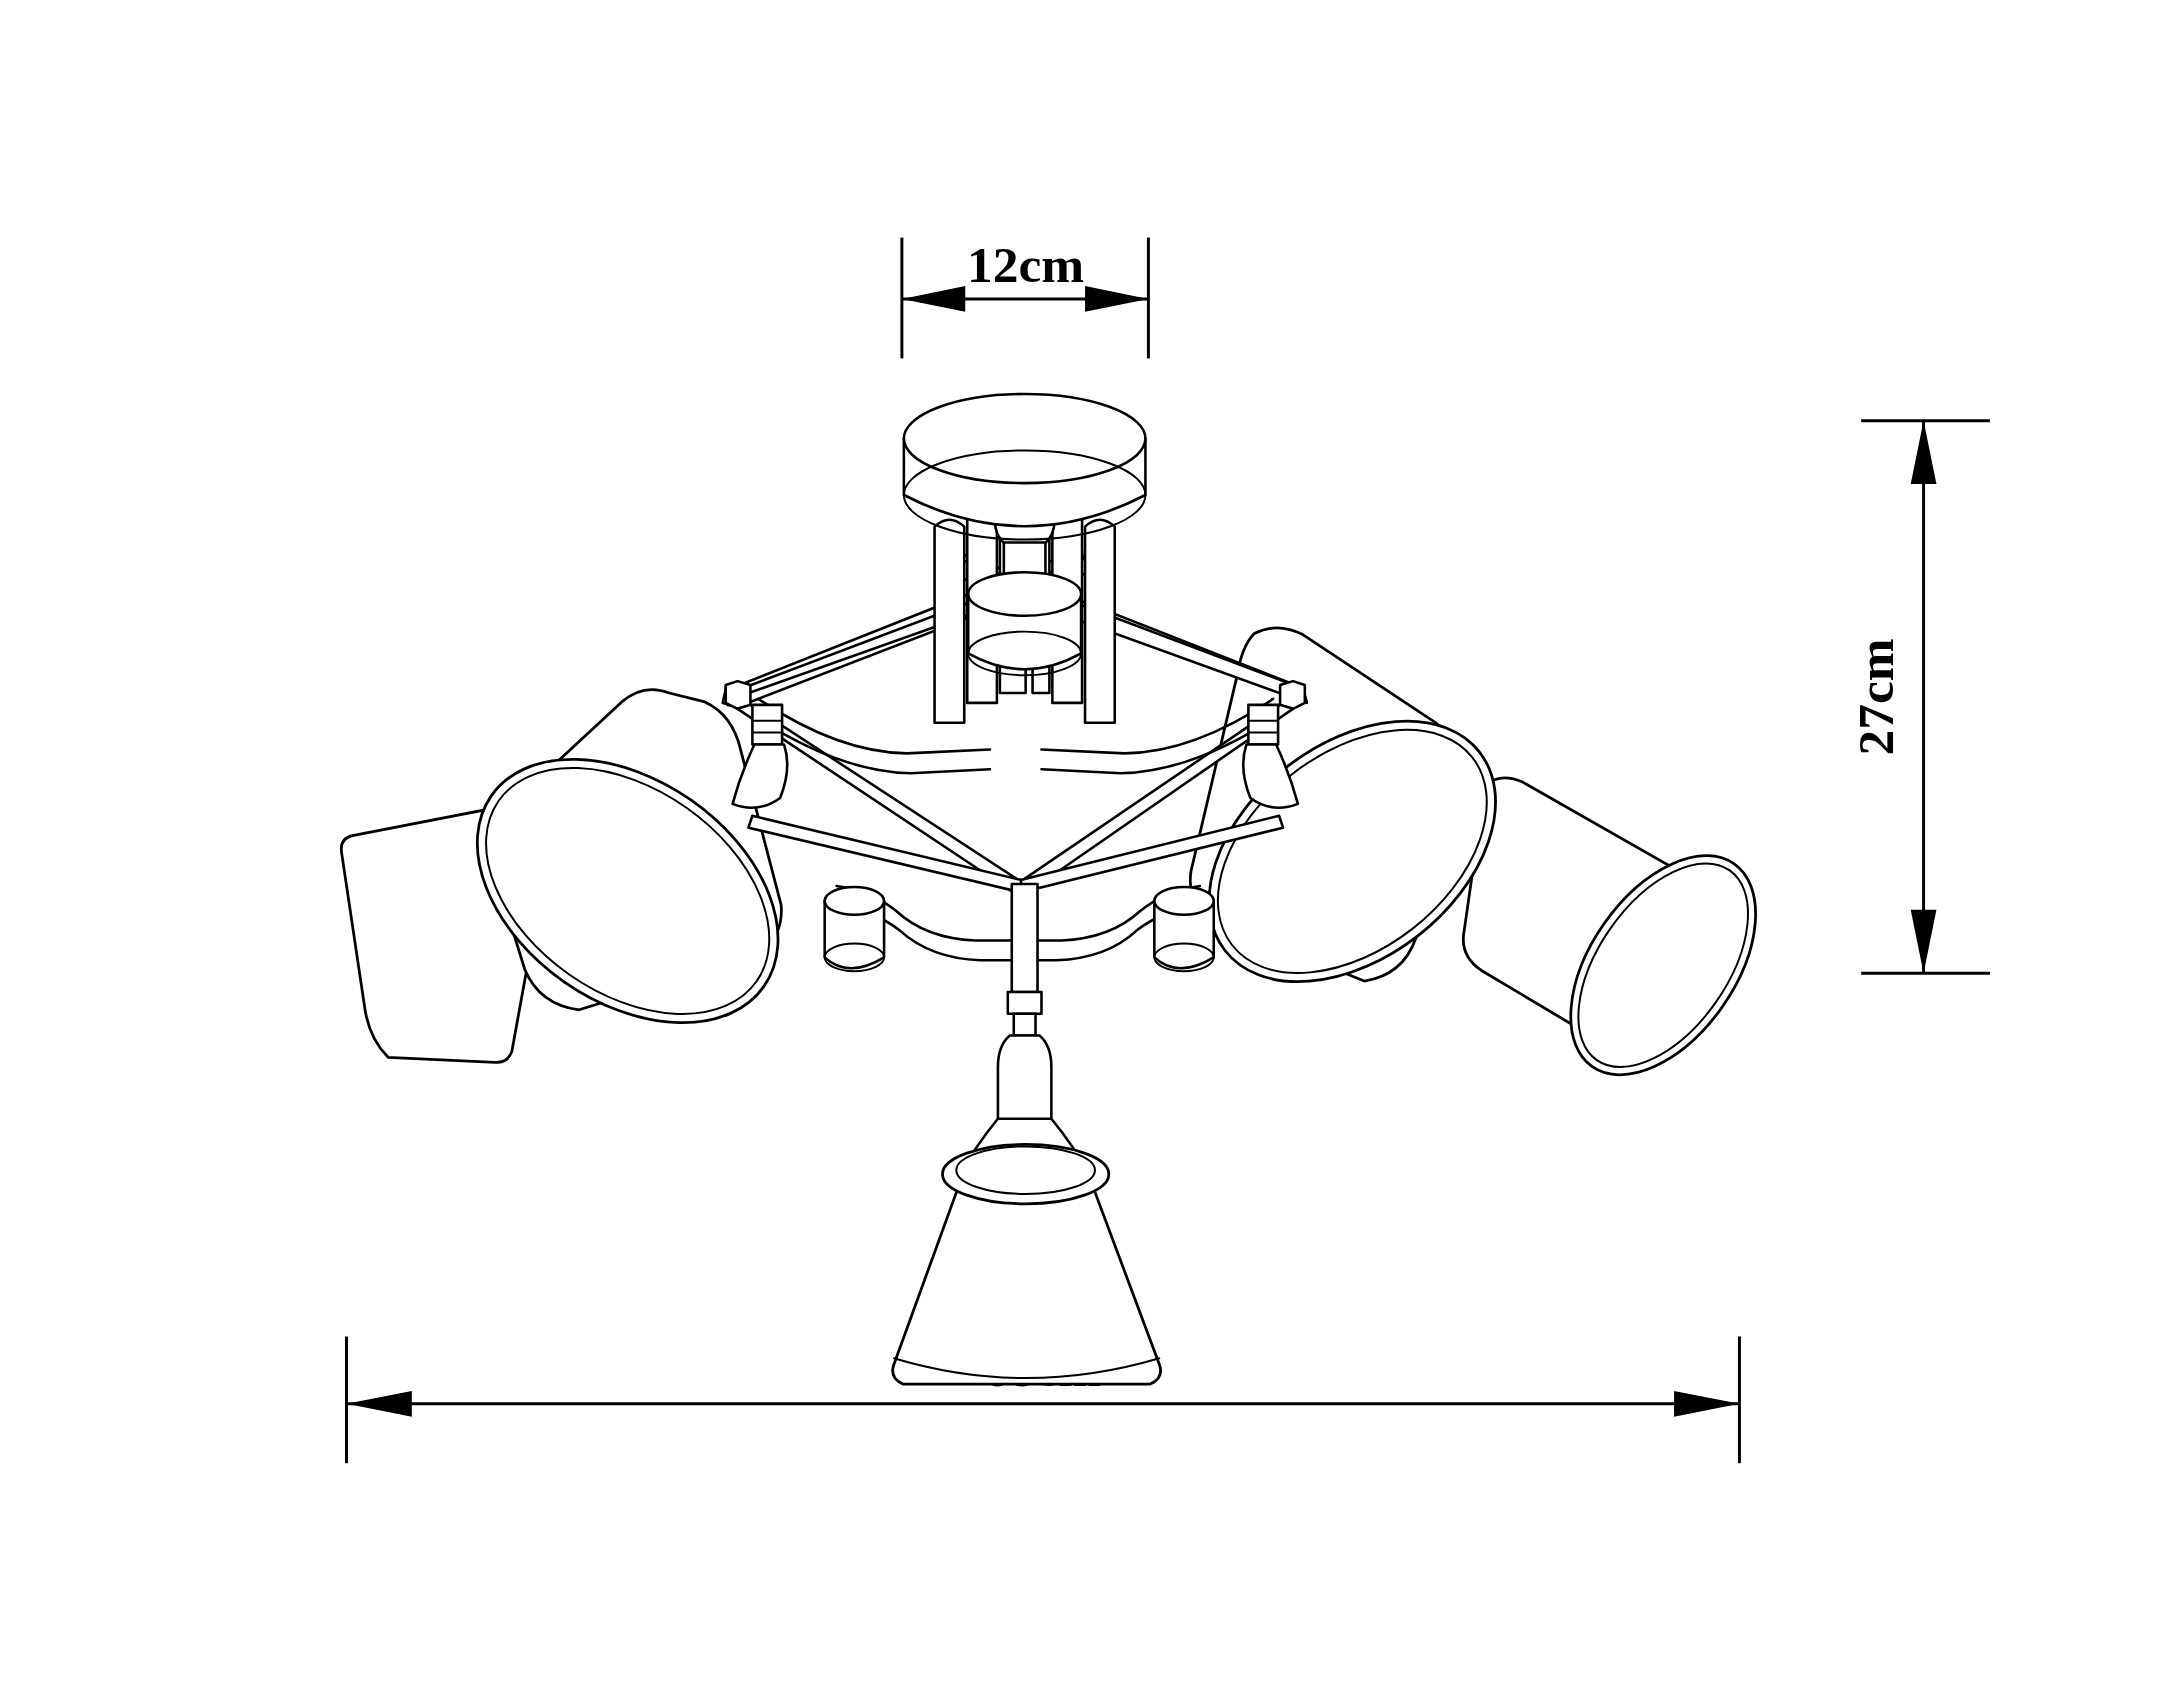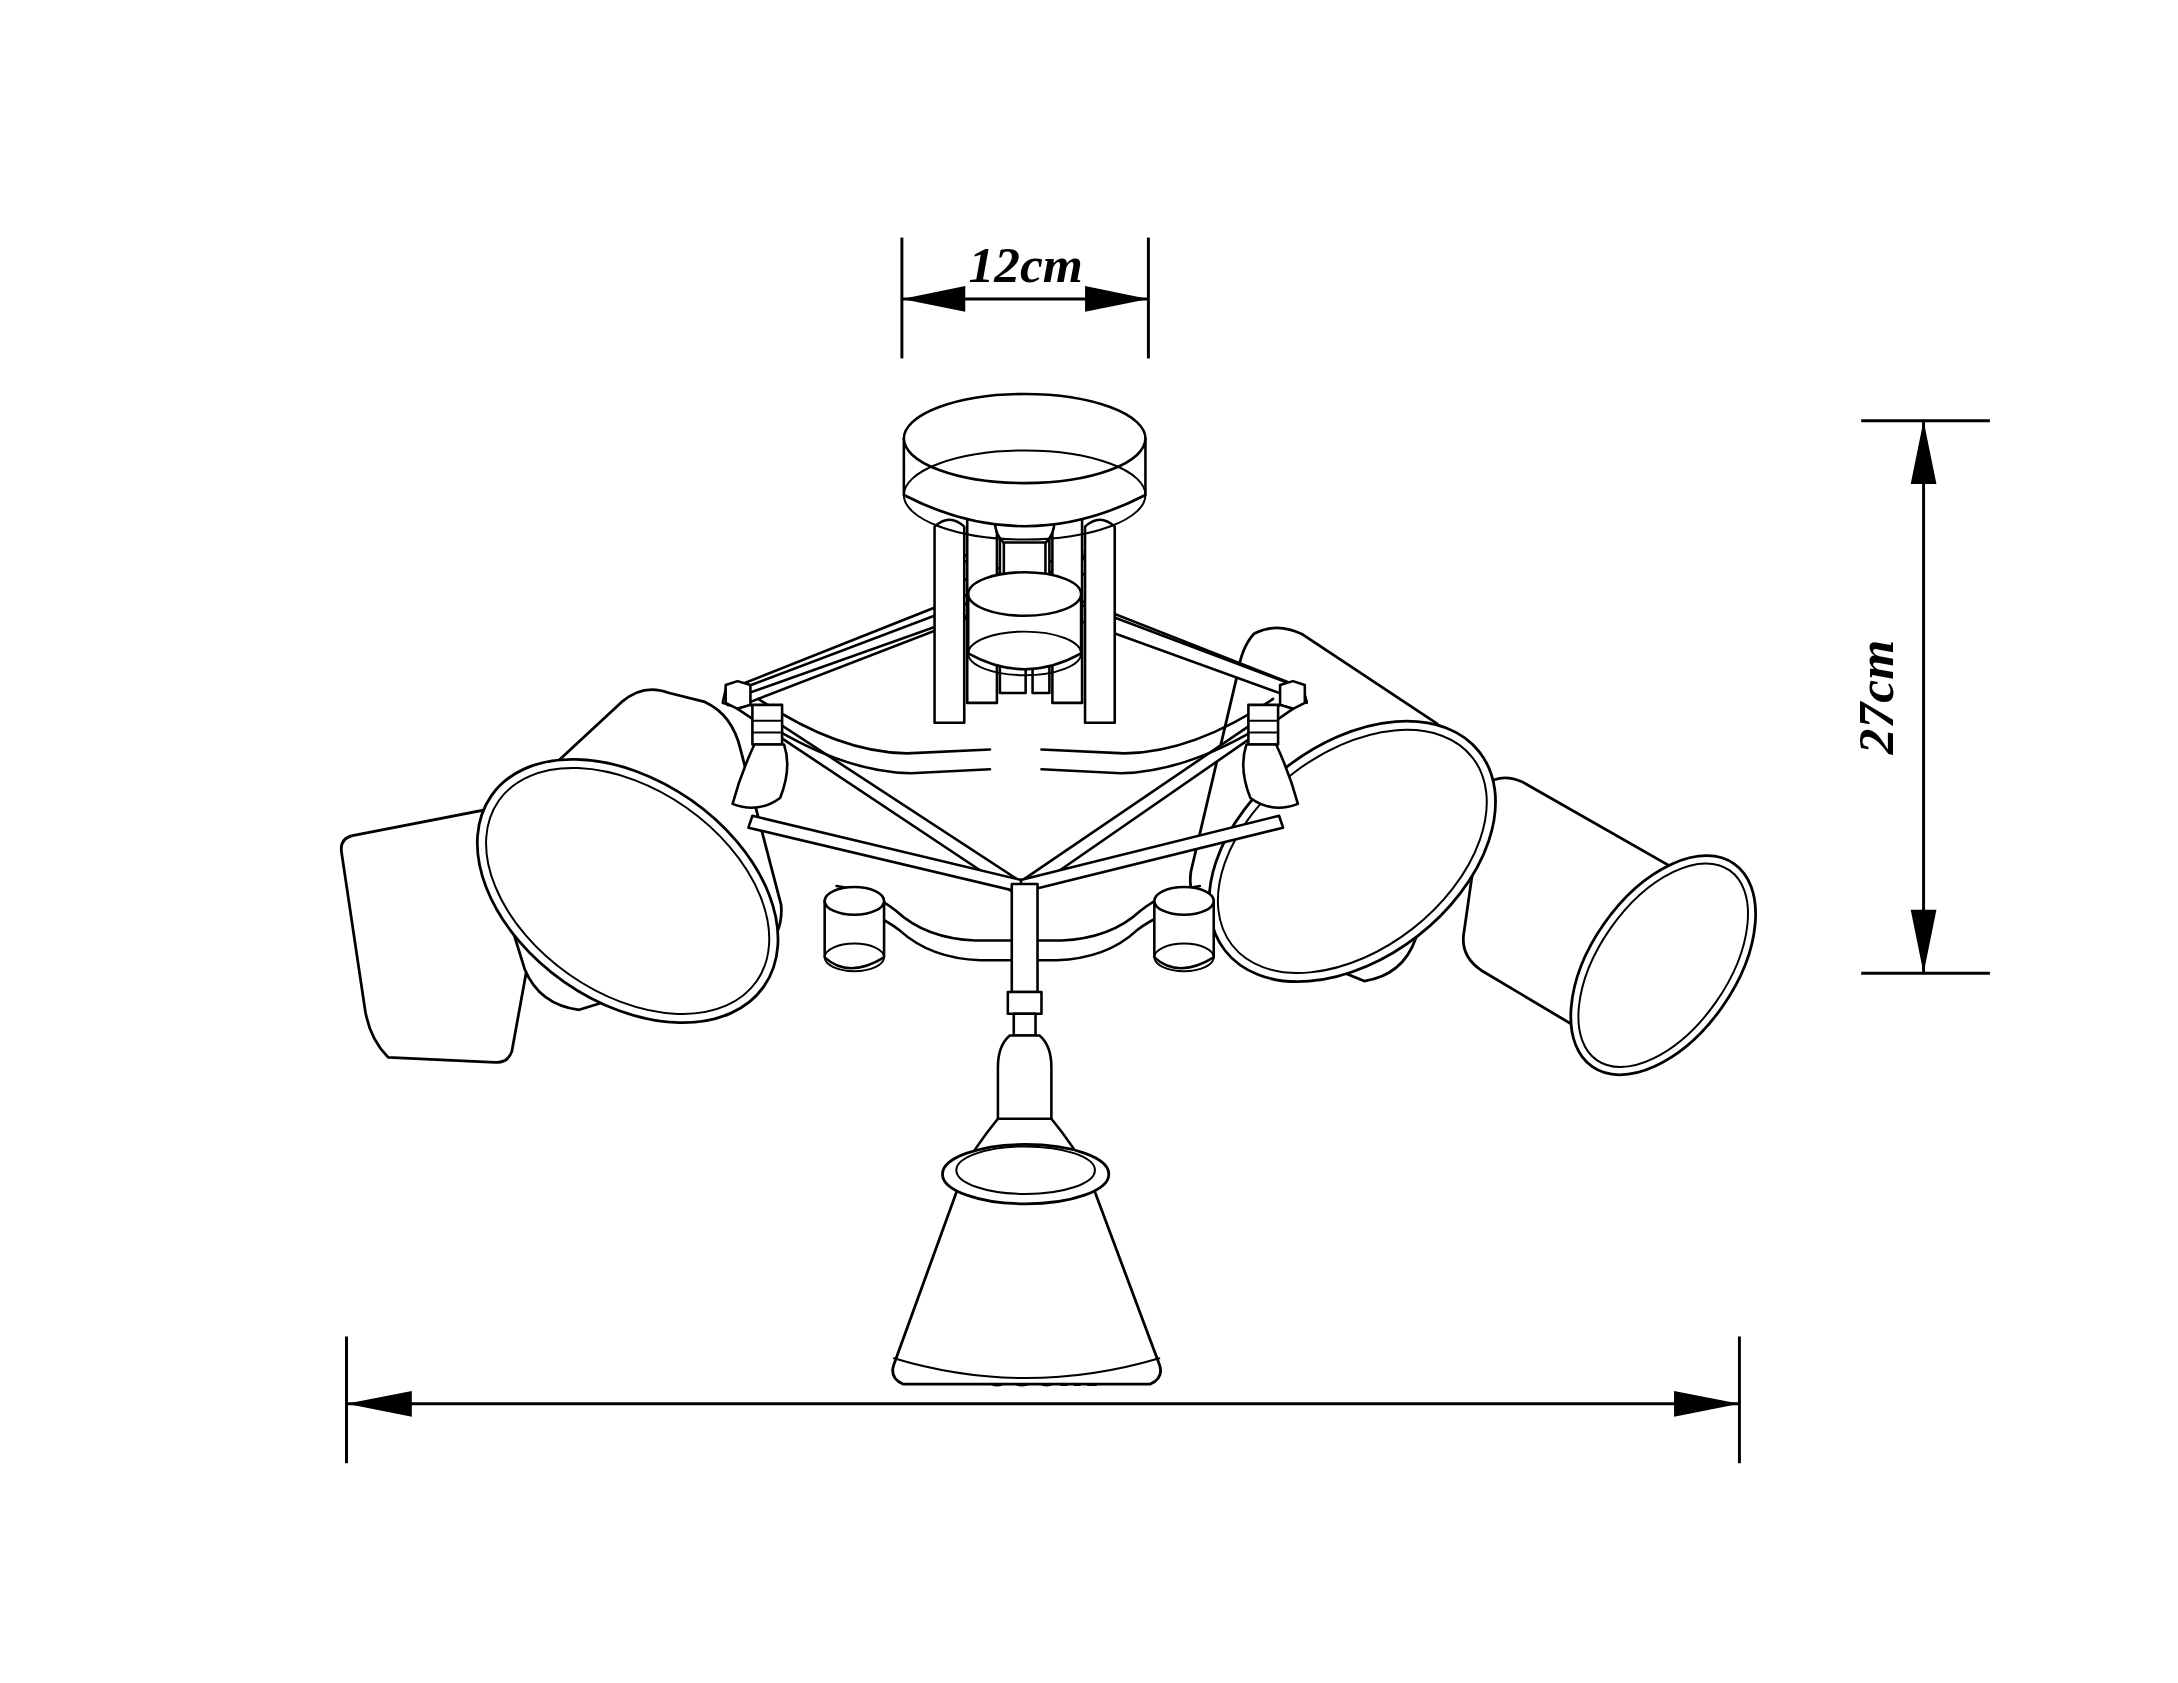--- a/index.html
+++ b/index.html
@@ -13,21 +13,20 @@
     height: 1683px;
     position: relative;
     overflow: hidden;
     font-family: "Liberation Serif", "DejaVu Serif", serif;
   }
   #drawing-root {
     position: absolute;
     left: 0; top: 0;
     width: 2155px;
     height: 1683px;
-    font-style: italic;
   }
   svg.sheet {
     display: block;
     width: 2178px;
     height: 1683px;
     background: #ffffff;
   }
   .outline {
     fill: none;
     stroke: #000000;

